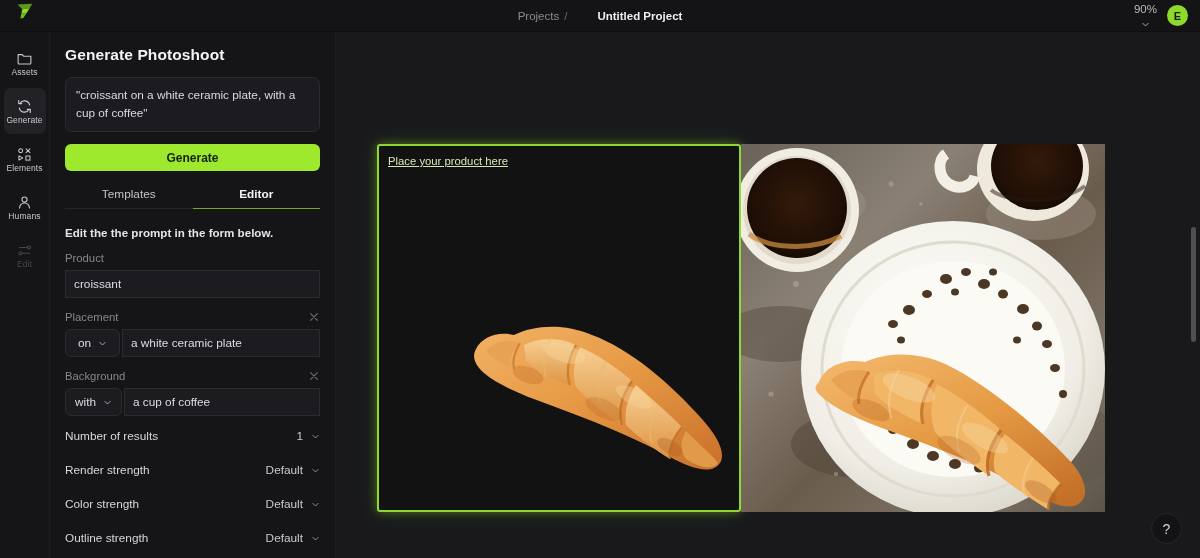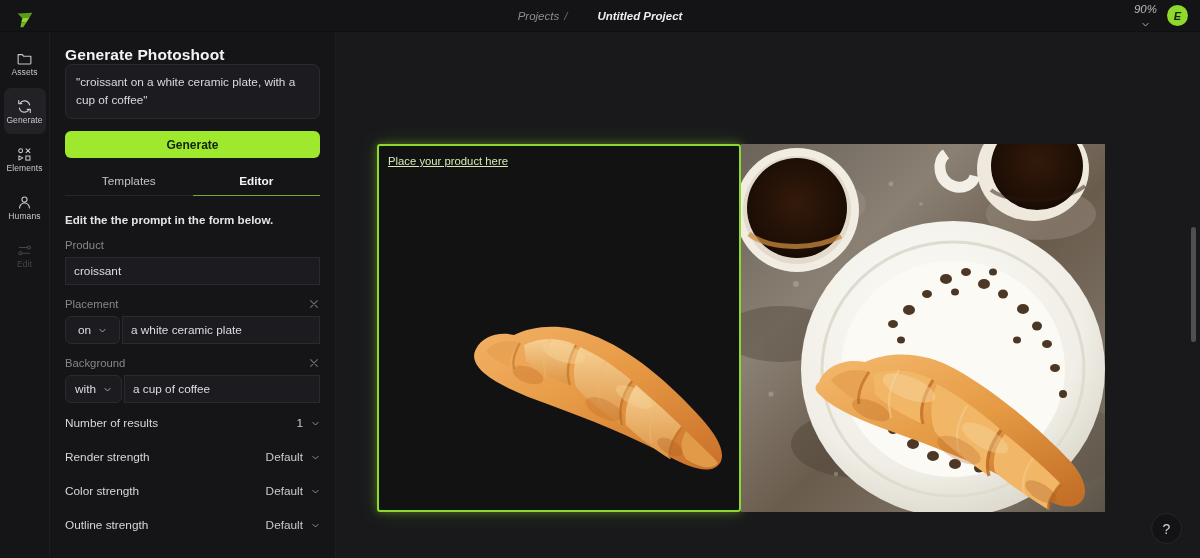--- a/index.html
+++ b/index.html
@@ -8,24 +8,23 @@
     background:#151517;
     font-family:"Liberation Sans", sans-serif;
     overflow:hidden;
   }
   .app { position:relative; width:1200px; height:558px; display:flex; flex-direction:column; }
 
   
   .topbar {
     height:32px; flex:0 0 32px;
     background:#141416;
-    display:flex; align-items:flex-end;
+    display:flex; align-items:flex-start;
     position:relative;
     border-bottom:1px solid #0f0f11;
-    font-style:italic;
   }
   .logo-wrap { width:50px; display:flex; align-items:center; justify-content:center; }
   .logo { width:22px; height:22px; display:block; }
   .breadcrumb {
     position:absolute; left:0; right:0; top:0; bottom:0;
     display:flex; align-items:center; justify-content:center;
     font-size:11.5px; pointer-events:none;
   }
   .breadcrumb .bc-inner { pointer-events:auto; display:flex; gap:5px; align-items:center; }
   .bc-parent { color:#8b8b92; }
@@ -65,21 +64,21 @@
   .rail-label { font-size:8.5px; letter-spacing:.1px; }
   .rail-ico { width:17px; height:17px; display:block; }
 
   
   .panel {
     width:286px; flex:0 0 286px; background:#151517;
     padding:14px 15px 0 15px;
     position:relative; overflow:hidden;
     border-right:1px solid #1e1e21;
   }
-  .panel-title { font-size:15.5px; font-weight:bold; color:#f2f3f5; letter-spacing:.1px; }
+  .panel-title { font-size:15.5px; font-weight:bold; color:#f2f3f5; margin-bottom:13px; letter-spacing:.1px; }
   .prompt-box {
     background:#1c1c20; border:1px solid #2a2a2f; border-radius:7px;
     padding:9px 10px; color:#d9dade; font-size:11.8px; line-height:1.5;
     min-height:46px; cursor:text;
   }
   .gen-btn {
     margin-top:12px; width:100%; height:27px; border:none; border-radius:6px;
     background:#9ee82e; color:#14230a; font-size:12px; font-weight:bold;
     cursor:pointer; font-family:inherit;
   }

